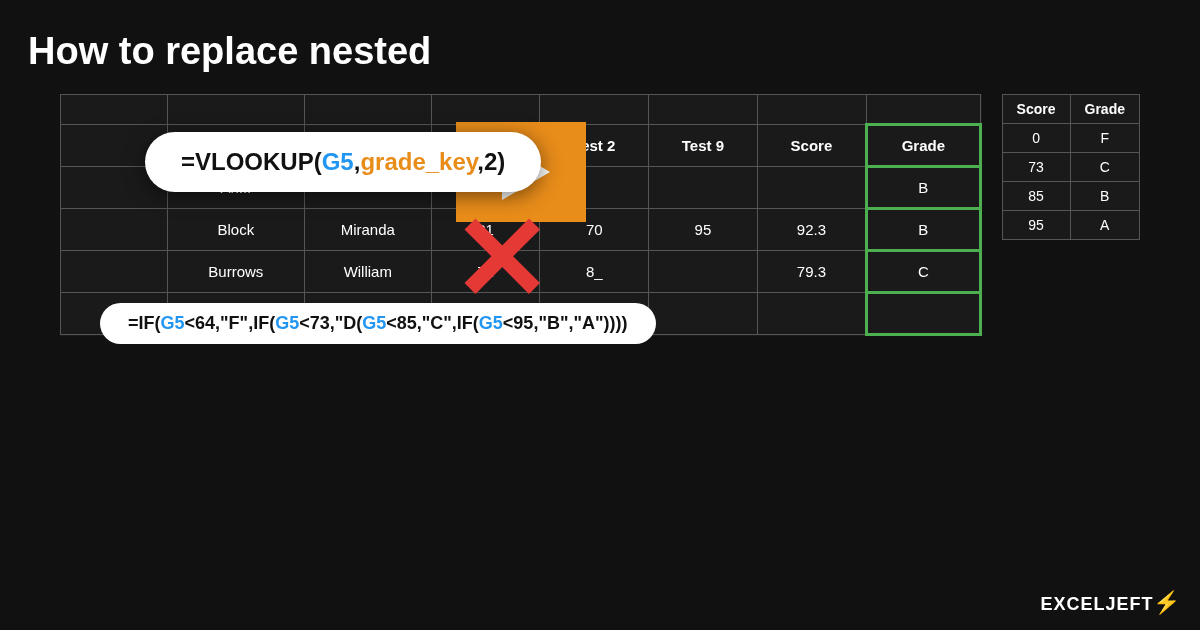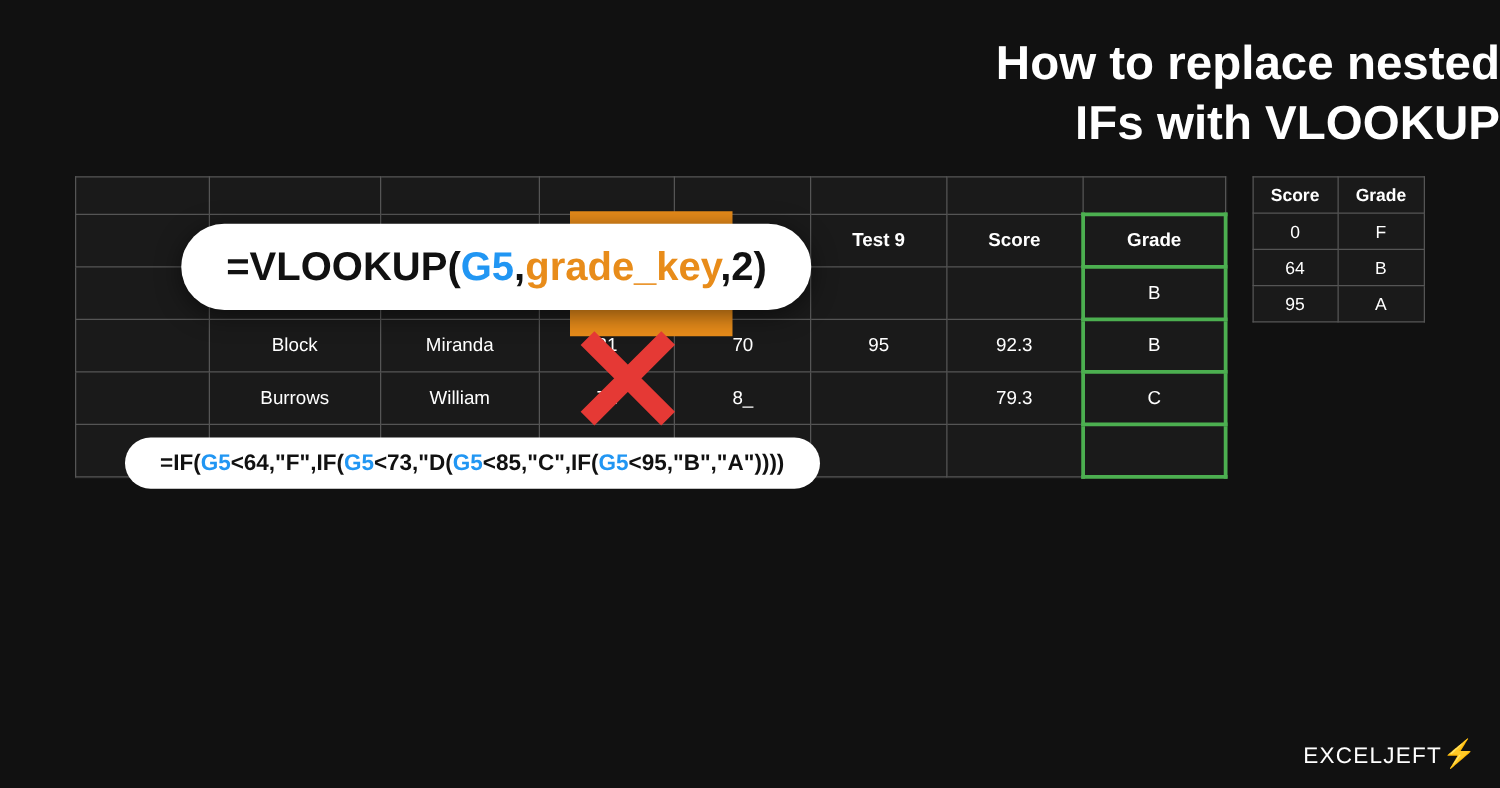--- a/index.html
+++ b/index.html
@@ -8,22 +8,23 @@
       width: 1200px;
       height: 630px;
       background: #111;
       font-family: Arial, sans-serif;
       overflow: hidden;
       position: relative;
     }
 
     
     .title-area {
-      text-align: right;
+      text-align: left;
       padding: 28px 0 18px;
+      margin-left: 28px;
     }
     .title-area h1 {
       color: #fff;
       font-size: 38px;
       font-weight: bold;
       line-height: 1.25;
     }
 
     
     .main-content {
@@ -97,21 +98,21 @@
     }
 
     
     .vlookup-bubble {
       position: absolute;
       top: 38px;
       left: 85px;
       background: #fff;
       border-radius: 50px;
       padding: 16px 36px;
-      font-size: 32px;
+      font-size: 24px;
       font-weight: bold;
       color: #111;
       white-space: nowrap;
       z-index: 10;
       box-shadow: 0 4px 20px rgba(0,0,0,0.5);
     }
 
     .vlookup-bubble .g5 { color: #2196f3; }
     .vlookup-bubble .grade-key { color: #e88c1a; }
 
@@ -170,36 +171,35 @@
       text-shadow: none;
     }
 
     
     .logo {
       position: absolute;
       bottom: 14px;
       right: 18px;
       color: #fff;
       font-size: 18px;
-      font-weight: normal;
+      font-weight: bold;
       letter-spacing: 1px;
     }
 
     .logo span {
       color: #e53935;
       font-size: 22px;
     }
   </style>
 </head>
 <body>
 
 <div class="title-area">
   <h1>
     <span>How to replace nested</span><br>
-    <span>IFs with VLOOKUP</span>
   </h1>
 </div>
 
 <div class="main-content">
 
   <div class="spreadsheet-wrapper">
     <table class="spreadsheet">
       <tbody>
 
         <tr class="row-blank">
@@ -288,21 +288,25 @@
       <tbody>
         <tr>
           <td><strong>Score</strong></td>
           <td><strong>Grade</strong></td>
         </tr>
         <tr>
           <td>0</td>
           <td>F</td>
         </tr>
         <tr>
-          <td>64</td>
+          <td>73</td>
+          <td>C</td>
+        </tr>
+        <tr>
+          <td>85</td>
           <td>B</td>
         </tr>
         <tr>
           <td>95</td>
           <td>A</td>
         </tr>
       </tbody>
     </table>
   </div>
 

